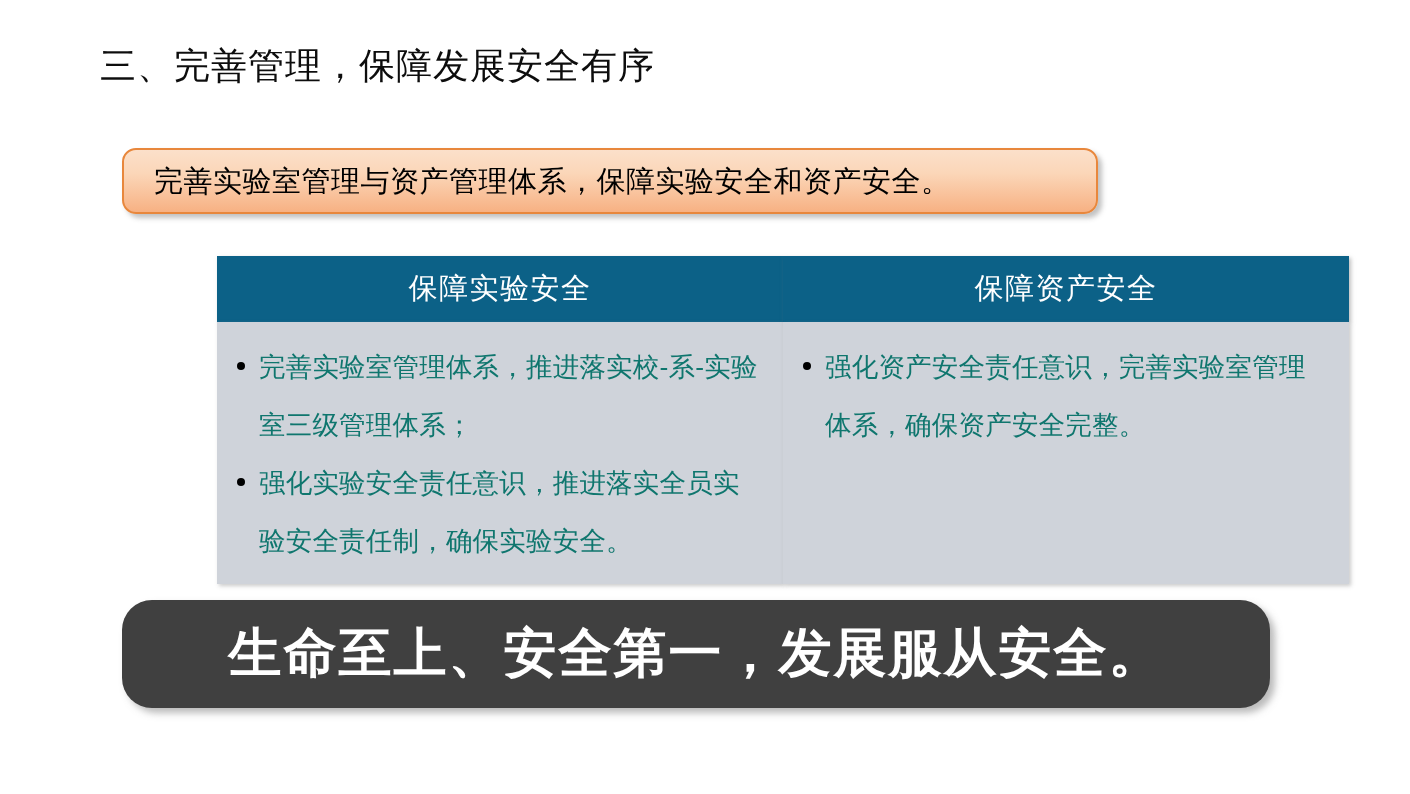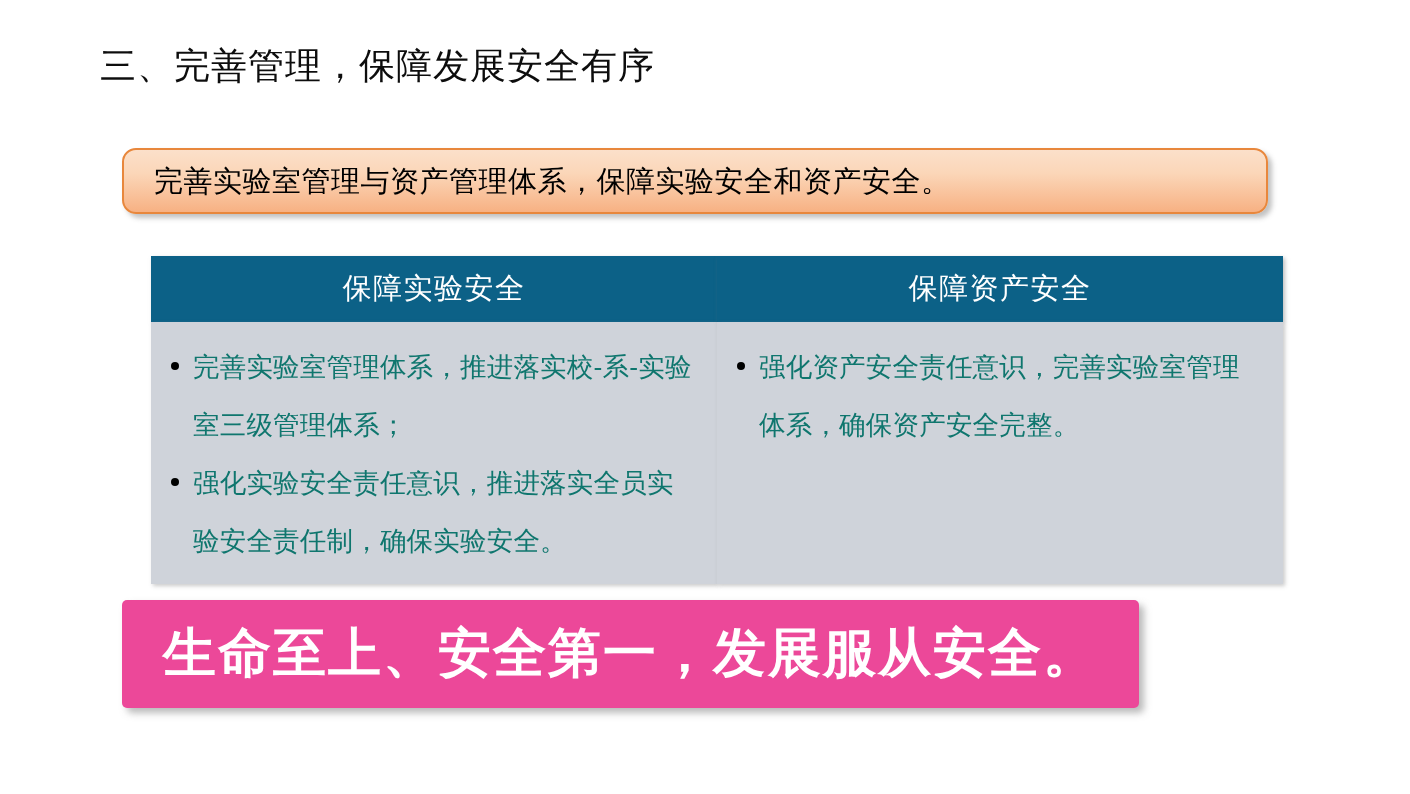--- a/index.html
+++ b/index.html
@@ -27,21 +27,21 @@
     letter-spacing: 1px;
     color: #0d0d0d;
     white-space: nowrap;
   }
 
   
   .callout {
     position: absolute;
     left: 122px;
     top: 148px;
-    width: 1146px;
+    width: 976px;
     height: 66px;
     border-radius: 14px;
     border: 2px solid #E8873C;
     background: linear-gradient(to bottom, #FBE0CA 0%, #FBD6B8 38%, #F7B183 100%);
     box-shadow: 4px 4px 5px rgba(120,120,120,0.45);
     box-sizing: border-box;
     display: flex;
     align-items: center;
   }
   .callout-text {
@@ -49,26 +49,26 @@
     font-size: 29px;
     line-height: 1.2;
     letter-spacing: 0.5px;
     color: #000000;
     white-space: nowrap;
   }
 
   
   .columns {
     position: absolute;
-    left: 106px;
+    left: 127px;
     top: 256px;
     width: 1222px;
     height: 328px;
     display: flex;
-    justify-content: center;
+    justify-content: flex-end;
   }
   .panel {
     width: 566px;
     display: flex;
     flex-direction: column;
   }
   .panel-header {
     height: 66px;
     background: #0C6187;
     display: flex;
@@ -110,24 +110,24 @@
     height: 8px;
     border-radius: 50%;
     background: #000000;
   }
 
   
   .banner {
     position: absolute;
     left: 122px;
     top: 600px;
-    width: 1017px;
+    width: 1148px;
     height: 108px;
-    background: #ec4899;
-    border-radius: 5px;
+    background: #404040;
+    border-radius: 30px;
     box-shadow: 5px 5px 7px rgba(120,120,120,0.5);
     display: flex;
     align-items: center;
     justify-content: center;
   }
   .banner-text {
     font-size: 53px;
     font-weight: 700;
     color: #ffffff;
     letter-spacing: 2px;

